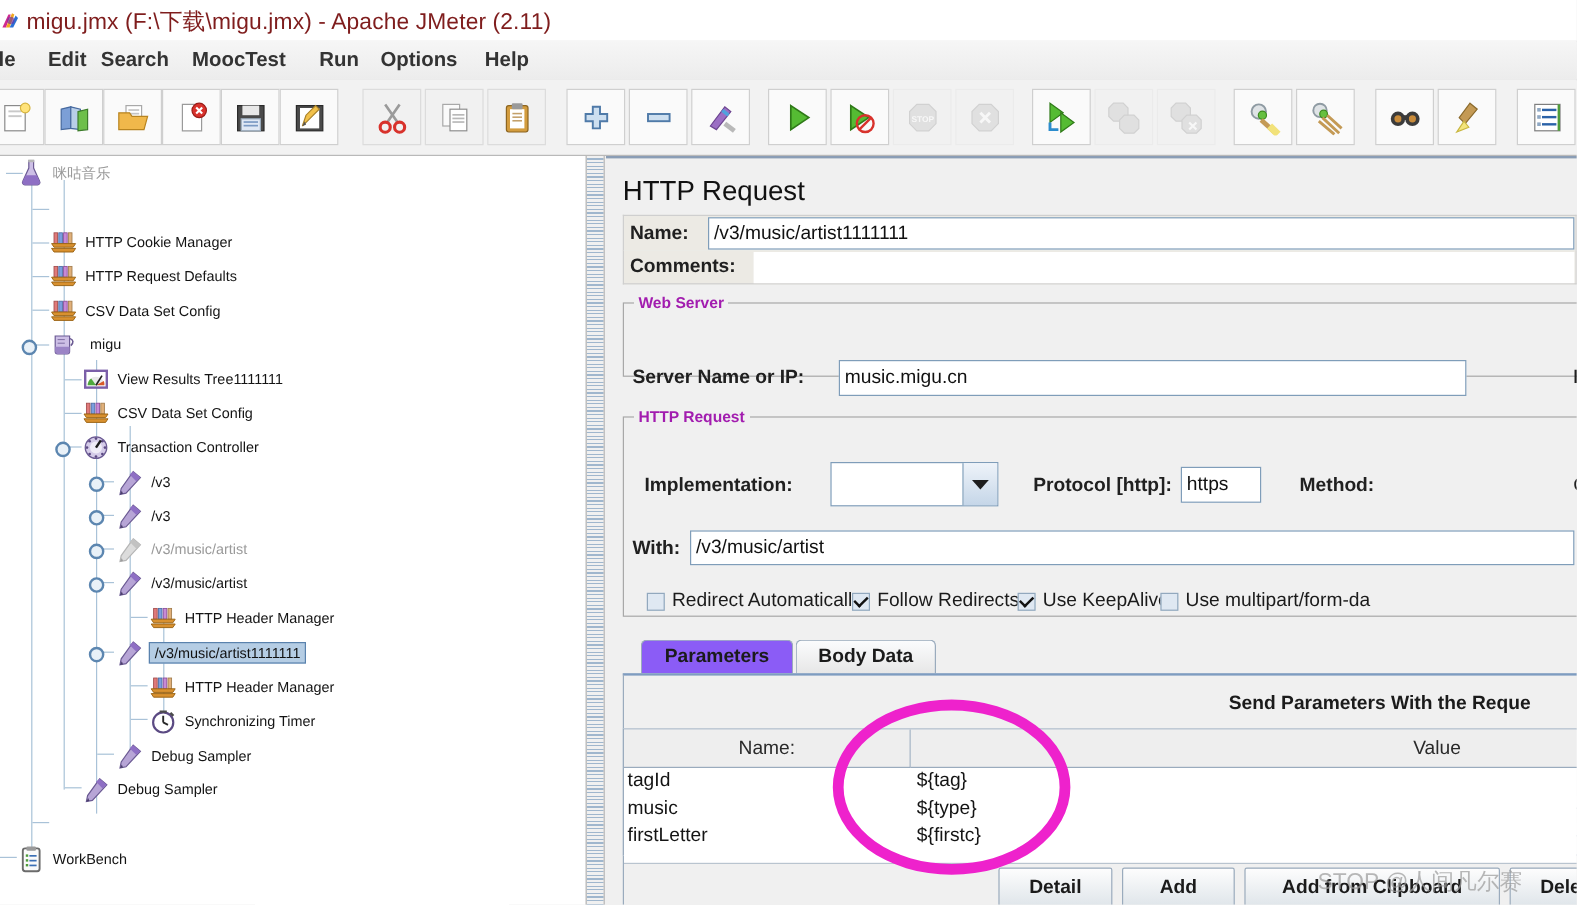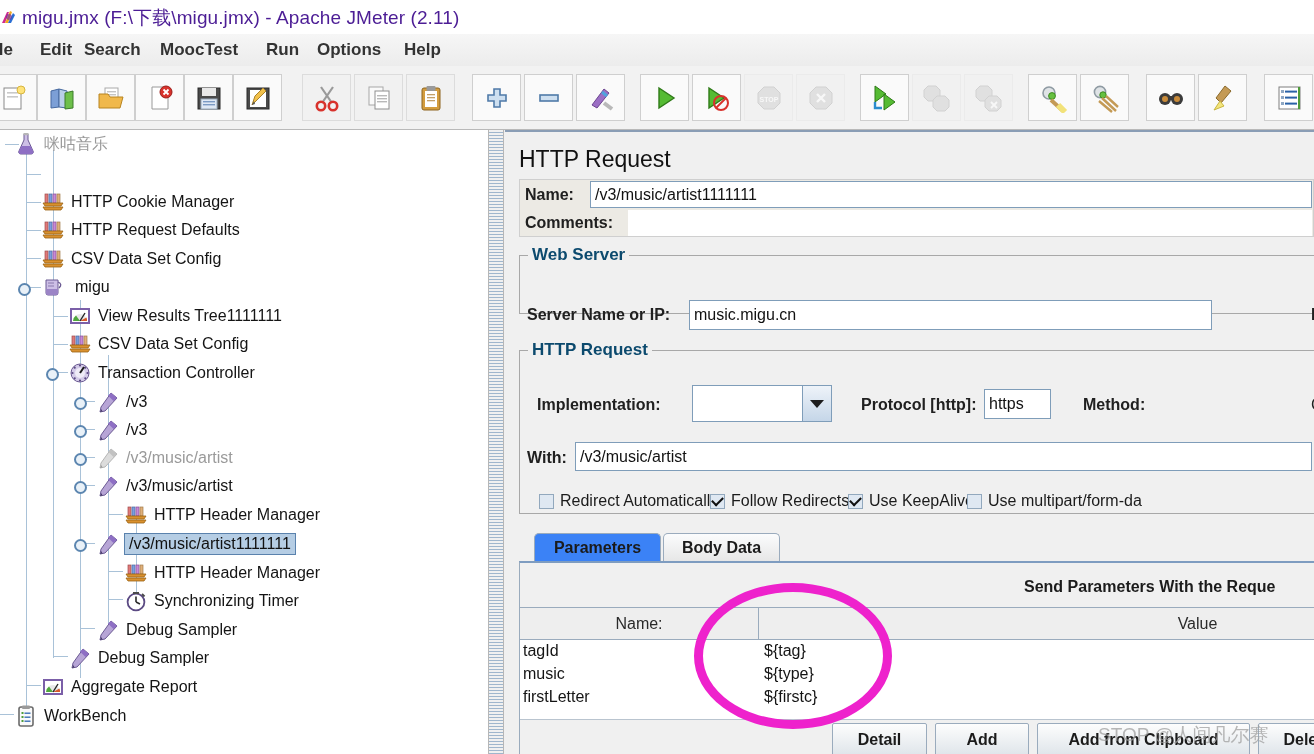--- a/index.html
+++ b/index.html
@@ -13,21 +13,21 @@
   
   #titlebar{
     position:absolute;left:0;top:0;width:1314px;height:34px;
     background:#ffffff;border-bottom:1px solid #d8d8d8;
   }
   #title-icon{
     position:absolute;left:0px;top:8px;width:18px;height:18px;
   }
   #title-text{
     position:absolute;left:22px;top:5px;
-    font-size:19px;color:#4c1d95;letter-spacing:.1px;white-space:nowrap;
+    font-size:19px;color:#7f1d1d;letter-spacing:.1px;white-space:nowrap;
   }
 
   
   #menubar{
     position:absolute;left:0;top:34px;width:1314px;height:32px;
     background:linear-gradient(#f6f6f6,#ececec);
     border-bottom:1px solid #c8c8c8;
   }
   .menu-item{
     position:absolute;top:5px;height:22px;line-height:22px;
@@ -65,21 +65,21 @@
     box-sizing:border-box;cursor:col-resize;
   }
   #right-panel{
     position:absolute;left:505px;top:130px;width:809px;height:624px;
     background:#f0f0f0;border-top:2px solid #8a9db5;
     box-sizing:border-box;overflow:hidden;
   }
 
   
   .tnode{position:absolute;height:28px;display:flex;align-items:center;white-space:nowrap;cursor:pointer;}
-  .tnode .tlabel{font-size:16px;color:#141414;margin-left:6px;}
+  .tnode .tlabel{font-size:12px;color:#141414;margin-left:6px;}
   .tnode.dim .tlabel{color:#9a9a9a;}
   .tnode.sel .tlabel{
     background:#b5cde4;border:1px solid #5a82ad;
     padding:1px 4px;margin-left:4px;color:#111;
   }
   .ticon{width:24px;height:24px;flex:0 0 24px;position:relative;}
   
   .tline{position:absolute;background:#a9c2d8;}
   .thandle{
     position:absolute;width:9px;height:9px;border-radius:50%;
@@ -98,21 +98,21 @@
     display:flex;align-items:center;overflow:hidden;white-space:nowrap;
   }
   .namebar{
     position:absolute;background:#eceae4;box-sizing:border-box;
   }
   fieldset.grp{
     position:absolute;margin:0;padding:0;border:1px solid #a8a8a8;
     border-radius:0;background:transparent;
   }
   fieldset.grp > legend{
-    margin-left:8px;padding:0 4px;font-size:17px;font-weight:bold;color:#0c4a6e;
+    margin-left:8px;padding:0 4px;font-size:13px;font-weight:bold;color:#a21caf;
   }
   .combo{
     position:absolute;background:#ffffff;border:1px solid #7f9db9;
     box-sizing:border-box;display:flex;align-items:center;cursor:pointer;
   }
   .combo .ctext{flex:1;font-size:16px;color:#111;padding-left:5px;white-space:nowrap;}
   .combo .carrow{
     width:28px;align-self:stretch;
     background:linear-gradient(#eef3f9,#c5d6e8);
     border-left:1px solid #7f9db9;
@@ -136,21 +136,21 @@
 
   
   .tab{
     position:absolute;height:29px;box-sizing:border-box;
     border:1px solid #9aabbd;border-bottom:none;
     border-radius:5px 5px 0 0;
     display:flex;align-items:center;justify-content:center;
     font-size:16px;font-weight:bold;color:#1b1b1b;cursor:pointer;
     background:linear-gradient(#fbfcfd,#e6e6e6);
   }
-  .tab.active{background:#3b82f6;}
+  .tab.active{background:#8b5cf6;}
   #tabbody{
     position:absolute;background:#f0f0f0;border:1px solid #9aabbd;
     border-top:2px solid #7e9cc0;box-sizing:border-box;
   }
   #send-params{position:absolute;font-size:16px;font-weight:bold;color:#1b1b1b;white-space:nowrap;}
 
   
   #ptable{position:absolute;border:1px solid #9aabbd;box-sizing:border-box;background:#fff;}
   .thead{
     position:absolute;top:0;height:32px;background:#eeeeee;
@@ -673,32 +673,20 @@
     <span class="ticon">
       <svg width="24" height="24" viewBox="0 0 24 24">
         <path d="M15 3 L21 8 L9 21 L4 22 L5 17 Z" fill="#b7a5d6" stroke="#6b5a93"></path>
         <path d="M15 3 L21 8 L17.5 11 L12 5.5 Z" fill="#8e6fc4"></path>
         <path d="M4 22 L6.5 21.5 L5.5 19 Z" fill="#4a3f6b"></path>
       </svg>
     </span>
     <span class="tlabel">Debug Sampler</span>
   </div>
 
-  <div class="tnode" style="left:41px;top:543px">
-    <span class="ticon">
-      <svg width="24" height="24" viewBox="0 0 24 24">
-        <rect x="3" y="5" width="18" height="14" fill="#fff" stroke="#7b5fa8" stroke-width="2"></rect>
-        <path d="M5 17 a7 7 0 0 1 14 0 Z" fill="#e8e8e8"></path>
-        <path d="M5 17 a7 7 0 0 1 3 -5.6 L12 17 Z" fill="#4fa83c"></path>
-        <path d="M12 17 L18.5 13.5 a7 7 0 0 1 .5 3.5 Z" fill="#d85a2a"></path>
-        <path d="M12 17 L17 9" stroke="#222" stroke-width="1.4"></path>
-      </svg>
-    </span>
-    <span class="tlabel">Aggregate Report</span>
-  </div>
 
   <div class="tnode" style="left:14px;top:572px">
     <span class="ticon">
       <svg width="24" height="24" viewBox="0 0 24 24">
         <rect x="5" y="3" width="14" height="19" rx="2" fill="#fafafa" stroke="#6b6b6b" stroke-width="1.6"></rect>
         <rect x="8" y="1.5" width="8" height="3.5" rx="1" fill="#9a9a9a"></rect>
         <rect x="7.5" y="8" width="2" height="2" fill="#4f9c3a"></rect>
           <rect x="10.5" y="8.5" width="6" height="1.4" fill="#3b6fb5"></rect>
         <rect x="7.5" y="12" width="2" height="2" fill="#4f9c3a"></rect>
           <rect x="10.5" y="12.5" width="6" height="1.4" fill="#3b6fb5"></rect>
@@ -721,21 +709,21 @@
   <div class="tfield" style="position:absolute;left:85px;top:49px;width:722px;height:27px">/v3/music/artist1111111</div>
 
   <div class="namebar" style="left:14px;top:77px;width:795px;height:28px;border:1px solid #cfcfcf;border-top:none;"></div>
   <div class="lbl" style="position:absolute;left:20px;top:82px">Comments:</div>
   <div class="tfield" style="position:absolute;left:123px;top:78px;width:684px;height:26px;border:none;background:#fff"></div>
 
   <fieldset class="grp" style="left:14px;top:113px;width:797px;height:67px">
     <legend>Web Server</legend>
   </fieldset>
   <div class="lbl" style="position:absolute;left:22px;top:174px">Server Name or IP:</div>
-  <div class="tfield" style="position:absolute;left:184px;top:168px;width:523px;height:30px">music.migu.cn</div>
+  <div class="tfield" style="position:absolute;left:194px;top:168px;width:523px;height:30px">music.migu.cn</div>
   <div class="lbl" style="position:absolute;left:806px;top:174px">P</div>
 
   <fieldset class="grp" style="left:14px;top:208px;width:797px;height:172px">
     <legend>HTTP Request</legend>
   </fieldset>
 
   <div class="lbl" style="position:absolute;left:32px;top:264px">Implementation:</div>
   <div class="combo" style="left:187px;top:253px;width:140px;height:37px">
     <span class="ctext"></span>
     <span class="carrow">

